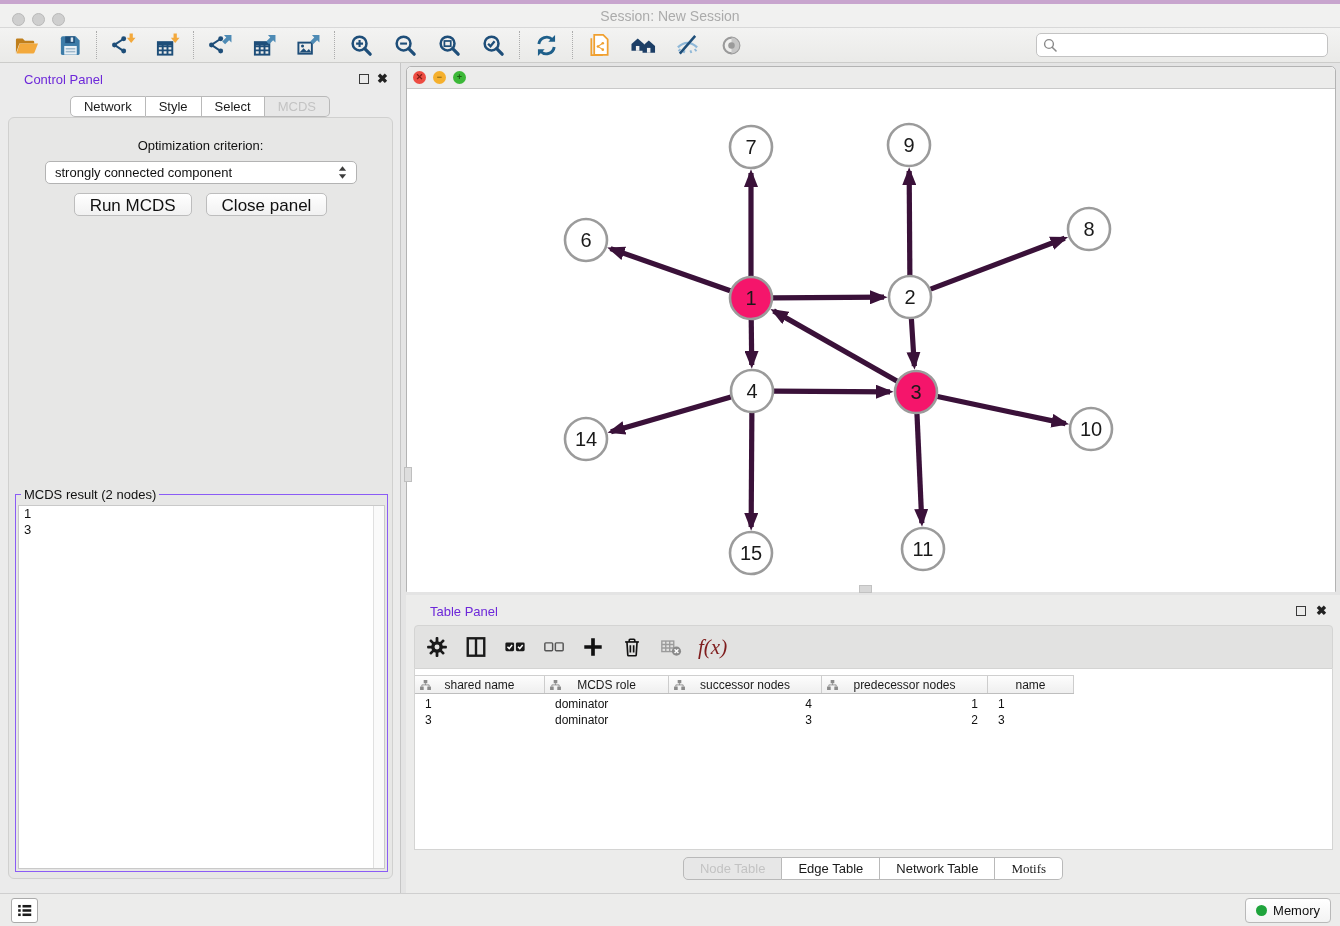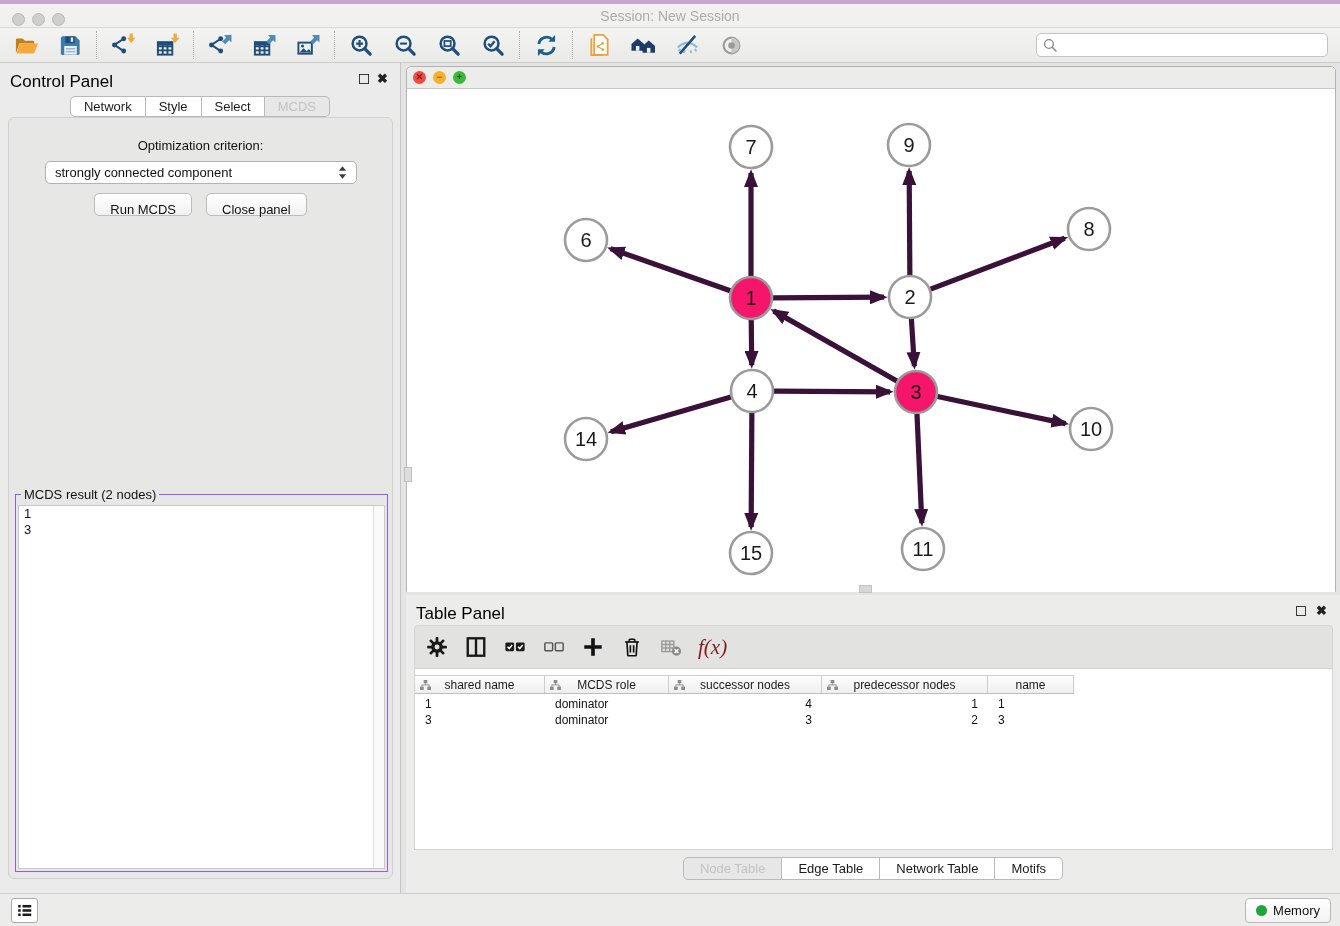--- a/index.html
+++ b/index.html
@@ -24,39 +24,39 @@
   .tb-icon { width:28px; height:28px; display:flex; align-items:center; justify-content:center; }
   .tb-icon svg { width:25px; height:25px; }
   .search-wrap { margin-left:auto; position:relative; width:292px; height:24px; }
   .search-wrap svg { position:absolute; left:6px; top:4px; width:16px; height:16px; }
   .search-input { width:100%; height:100%; border:1px solid #C3C3C3; border-radius:5px;
                   background:#FFF; padding-left:26px; font-size:13px; outline:none; }
 
   
   .control-panel { position:absolute; left:0; top:63px; width:401px; height:830px;
                    background:#EBEBEB; border-right:1px solid #C6C6C6; }
-  .panel-title { position:absolute; left:10px; top:9px; font-size:17px; color:#000000; }
+  .panel-title { position:absolute; left:24px; top:9px; font-size:13px; color:#6d28d9; }
   .wicon-float { position:absolute; width:10px; height:10px; border:1.6px solid #3A3A3A; background:transparent; }
   .wicon-close { position:absolute; font-size:13px; font-weight:bold; color:#222; line-height:10px; }
   .cp-tabs { position:absolute; left:0; right:0; top:33px; display:flex; justify-content:center; }
   .tab { height:21px; line-height:20px; padding:0 13px; background:#FFF; border:1px solid #B9B9B9;
          border-left:none; font-size:13px; color:#1A1A1A; }
   .tab:first-child { border-left:1px solid #B9B9B9; border-radius:5px 0 0 5px; }
   .tab:last-child { border-radius:0 5px 5px 0; }
   .tab.active { background:#E7E7E7; color:#C3C3C3; }
   .cp-inner { position:absolute; left:8px; top:54px; width:385px; height:762px;
               background:#E7E7E6; border:1px solid #D0D0CF; border-radius:6px; }
   .opt-label { position:absolute; left:0; right:0; top:20px; text-align:center; font-size:13px; color:#111; }
   .dropdown { position:absolute; left:36px; top:43px; width:312px; height:23px; background:#FFF;
               border:1px solid #B3B3B3; border-radius:5px; display:flex; align-items:center;
               padding:0 9px; font-size:13px; color:#111; }
   .dropdown svg { margin-left:auto; width:9px; height:15px; }
   .cp-btn-row { position:absolute; left:0; right:0; top:75px; display:flex; justify-content:center; gap:14px; }
   .btn { background:linear-gradient(#FFFFFF,#F1F1F1); border:1px solid #BDBDBD; border-radius:5px;
-         font-size:13px; color:#111; padding:8px 15px; height:23px; }
+         font-size:17px; color:#111; padding:2px 15px; height:23px; }
   .result-group { position:absolute; left:6px; top:376px; width:373px; height:378px;
                   border:1px solid #8b5cf6; background:#E7E7E6; }
   .result-legend { position:absolute; left:5px; top:-8px; background:#E7E7E6; padding:0 3px;
                    font-size:13px; color:#111; }
   .result-box { position:absolute; left:2px; top:10px; right:2px; bottom:2px; background:#FFF;
                 border:1px solid #C9C9C9; overflow:hidden; }
   .result-line { font-size:13px; color:#111; line-height:16px; padding-left:5px; }
   .result-scroll { position:absolute; right:0; top:0; bottom:0; width:11px; background:#FAFAFA;
                    border-left:1px solid #E0E0E0; }
 
@@ -522,21 +522,21 @@
           <div class="td" style="width: 124px;">dominator</div>
           <div class="td right" style="width: 153px;">3</div>
           <div class="td right" style="width: 166px;">2</div>
           <div class="td" style="width: 86px;">3</div>
         </div>
       </div>
     <div class="tp-tabs" id="tp-tabs">
         <div class="tab active" style="padding: 0px 16px; height: 23px; line-height: 22px;">Node Table</div>
         <div class="tab" style="padding: 0px 16px; height: 23px; line-height: 22px;">Edge Table</div>
         <div class="tab" style="padding: 0px 16px; height: 23px; line-height: 22px;">Network Table</div>
-        <div class="tab" style="padding: 0px 16px; height: 23px; line-height: 22px;">Motifs</div>
+        <div class="tab" style="padding: 0px 16px; height: 23px; line-height: 22px; font-family: Liberation Serif, serif;">Motifs</div>
       </div>
   </div>
 
   <div class="status-bar">
     <div class="sb-left-btn">
       <svg viewBox="0 0 24 24">
           <g fill="#1A1A1A">
             <rect x="4" y="5" width="3.2" height="3.2"></rect>
             <rect x="9.5" y="5" width="11" height="3.2"></rect>
             <rect x="4" y="10.4" width="3.2" height="3.2"></rect>

